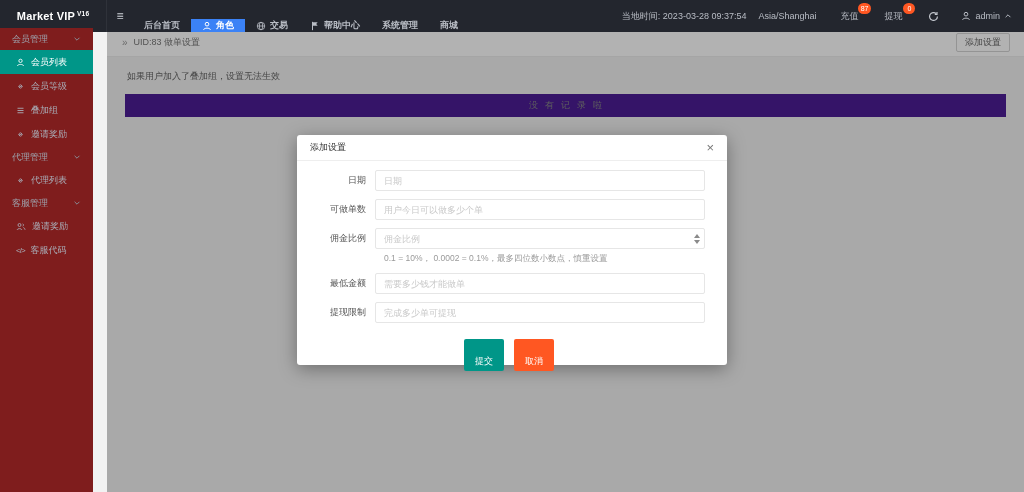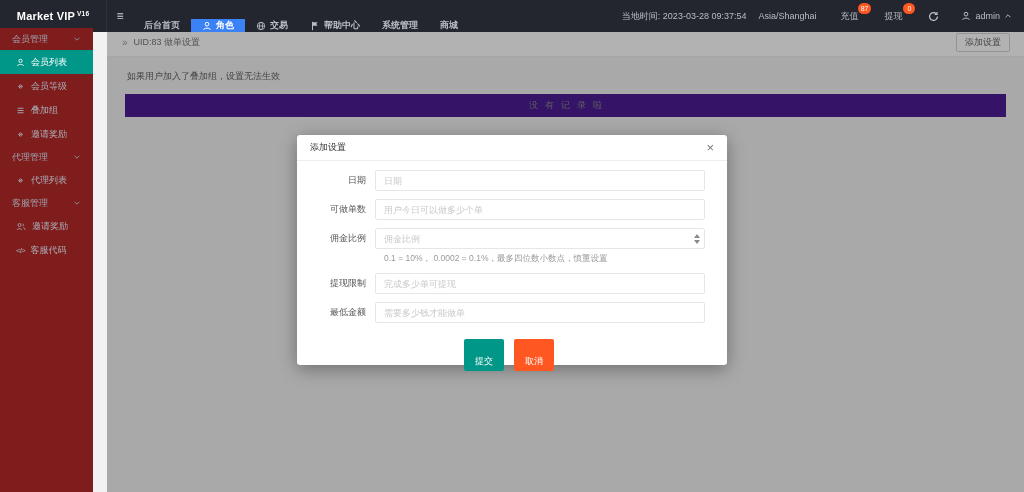--- a/index.html
+++ b/index.html
@@ -282,25 +282,25 @@
       <div class="num-wrap">
         <input class="num-input" placeholder="佣金比例" style="">
         <span class="spin">
             <i class="up"></i>
             <i class="dn"></i>
           </span>
       </div>
     </div>
     <div class="help-row">0.1 = 10%， 0.0002 = 0.1%，最多四位数小数点，慎重设置</div>
     <div class="field-row">
+      <label class="field-label">最低金额</label>
+      <input class="field-input" placeholder="需要多少钱才能做单" style="">
+    </div>
+    <div class="field-row">
       <label class="field-label">提现限制</label>
       <input class="field-input" placeholder="完成多少单可提现" style="">
-    </div>
-    <div class="field-row">
-      <label class="field-label">最低金额</label>
-      <input class="field-input" placeholder="需要多少钱才能做单" style="">
     </div>
     <div class="btn-row">
       <button class="btn btn-submit">提交</button>
       <button class="btn btn-cancel">取消</button>
     </div>
   </div>
 </div>
 
 </body></html>

